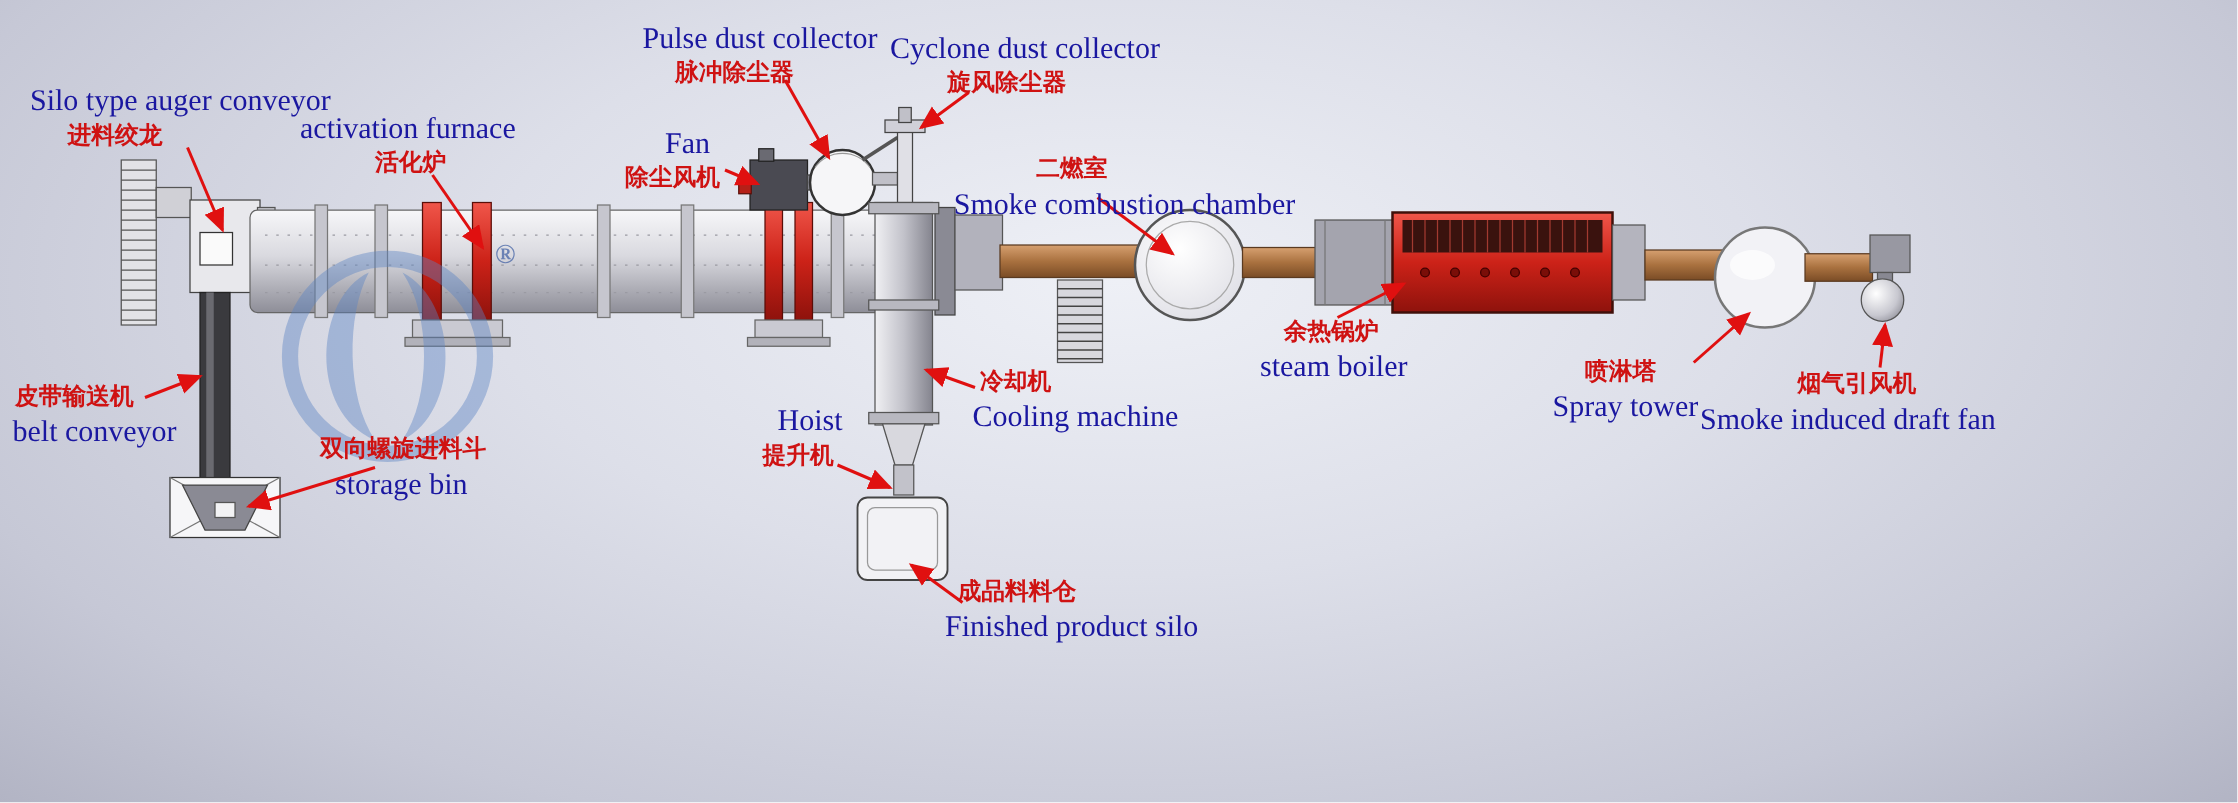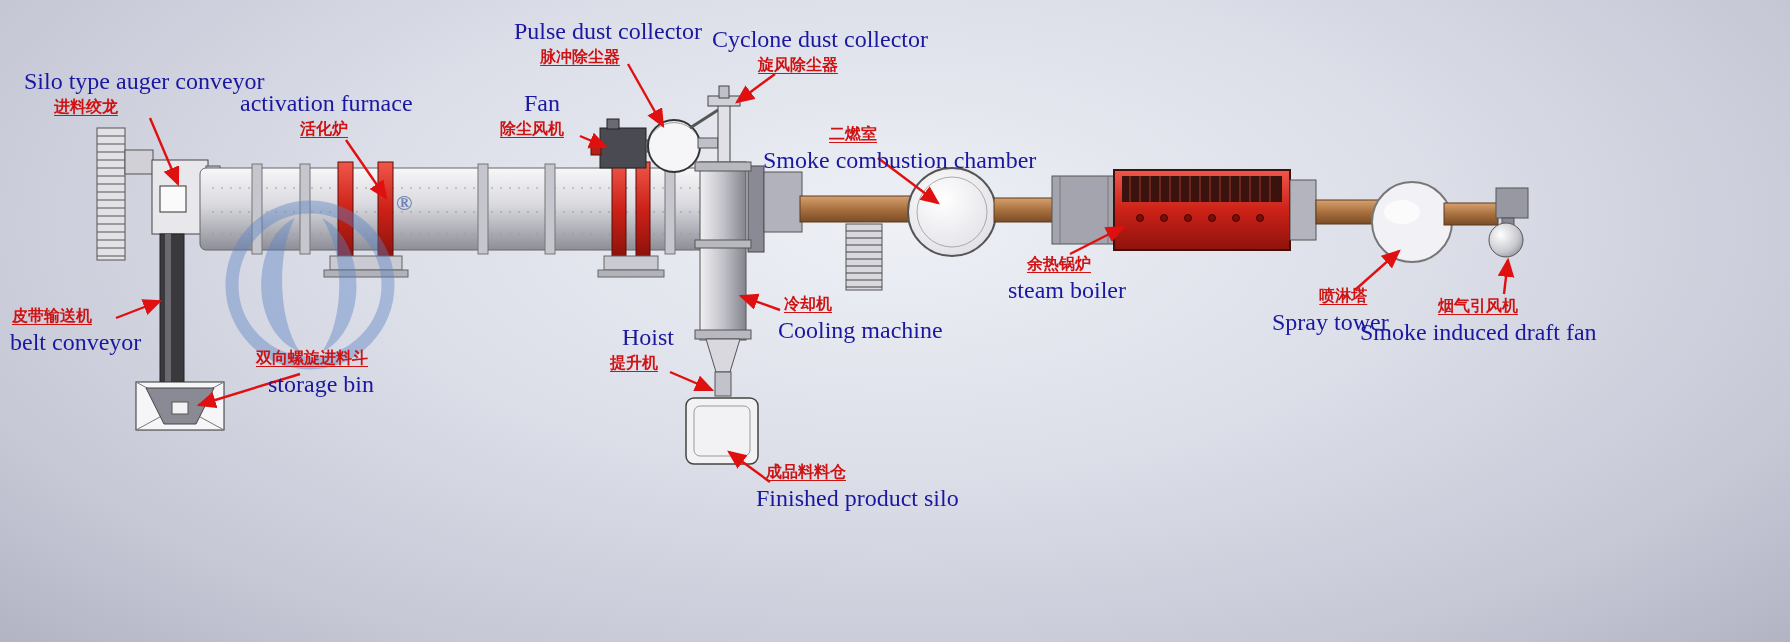--- a/index.html
+++ b/index.html
@@ -6,35 +6,35 @@
   #stage{
     position:relative;
     width:1790px;height:642px;
     overflow:hidden;
     background:radial-gradient(ellipse at 50% 35%, #eef0f6 0%, #dddfe9 40%, #c6c8d6 78%, #b2b4c4 100%);
     font-family:"Liberation Serif", serif;
   }
   #machine-svg{position:absolute;left:0;top:0;z-index:1;}
   .label{position:absolute;z-index:4;white-space:nowrap;line-height:1.3;}
   .en{font-weight:normal;font-size:24px;color:#1a17a0;font-family:"Liberation Serif",serif;}
-  .zh{font-weight:bold;font-size:16px;color:#cf1212;text-decoration:underline;text-underline-offset:3px;font-family:"Liberation Serif",serif;}
+  .zh{font-weight:bold;font-size:19px;color:#cf1212;text-underline-offset:3px;font-family:"Liberation Serif",serif;}
 
   .lbl-silo{left:24px;top:66px;}        .lbl-silo .zh{margin-left:30px;}
   .lbl-furnace{left:240px;top:88px;}    .lbl-furnace .zh{margin-left:60px;}
   .lbl-pulse{left:514px;top:16px;}      .lbl-pulse .zh{margin-left:26px;}
   .lbl-cyclone{left:712px;top:24px;}    .lbl-cyclone .zh{margin-left:46px;}
-  .lbl-fan{left:500px;top:88px;}        .lbl-fan .en{margin-left:24px;}
+  .lbl-fan{left:500px;top:100px;text-align:center;}        .lbl-fan .en{margin-left:24px;}
   .lbl-combustion{left:763px;top:124px;}.lbl-combustion .zh{margin-left:66px;}
   .lbl-belt{left:10px;top:306px;}       .lbl-belt .zh{margin-left:2px;}
   .lbl-storage{left:256px;top:348px;}   .lbl-storage .en{margin-left:12px;}
   .lbl-hoist{left:610px;top:322px;}     .lbl-hoist .en{margin-left:12px;}
   .lbl-cooling{left:778px;top:294px;}   .lbl-cooling .zh{margin-left:6px;}
   .lbl-finished{left:756px;top:462px;}  .lbl-finished .zh{margin-left:10px;}
   .lbl-boiler{left:1008px;top:254px;}   .lbl-boiler .zh{margin-left:19px;}
-  .lbl-spray{left:1272px;top:286px;text-align:center;}    .lbl-spray .zh{margin-left:26px;}
+  .lbl-spray{left:1242px;top:286px;}    .lbl-spray .zh{margin-left:26px;}
   .lbl-draftfan{left:1360px;top:296px;} .lbl-draftfan .zh{margin-left:78px;}
 
   #watermark-text{
     position:absolute;left:455px;top:266px;z-index:3;
     font-family:"Liberation Serif",serif;font-weight:bold;
     font-size:38px;letter-spacing:2px;color:rgba(88,126,188,0.45);
     white-space:nowrap;
   }
   #watermark-reg{
     position:absolute;left:396px;top:190px;z-index:3;

